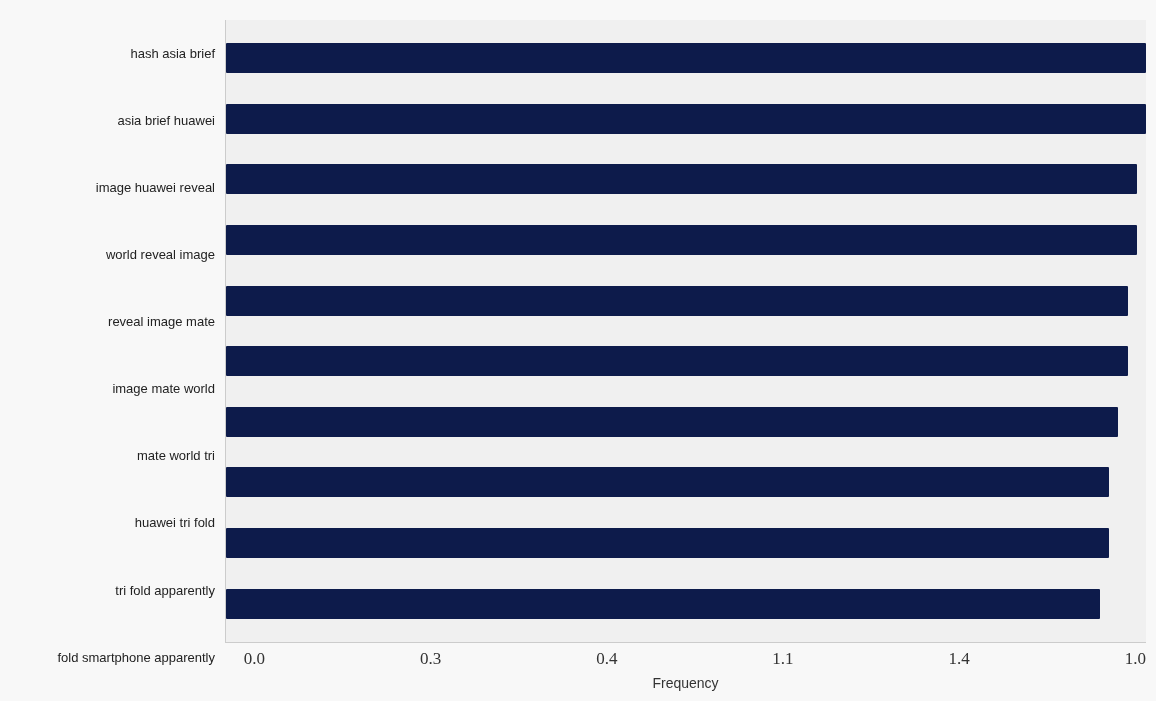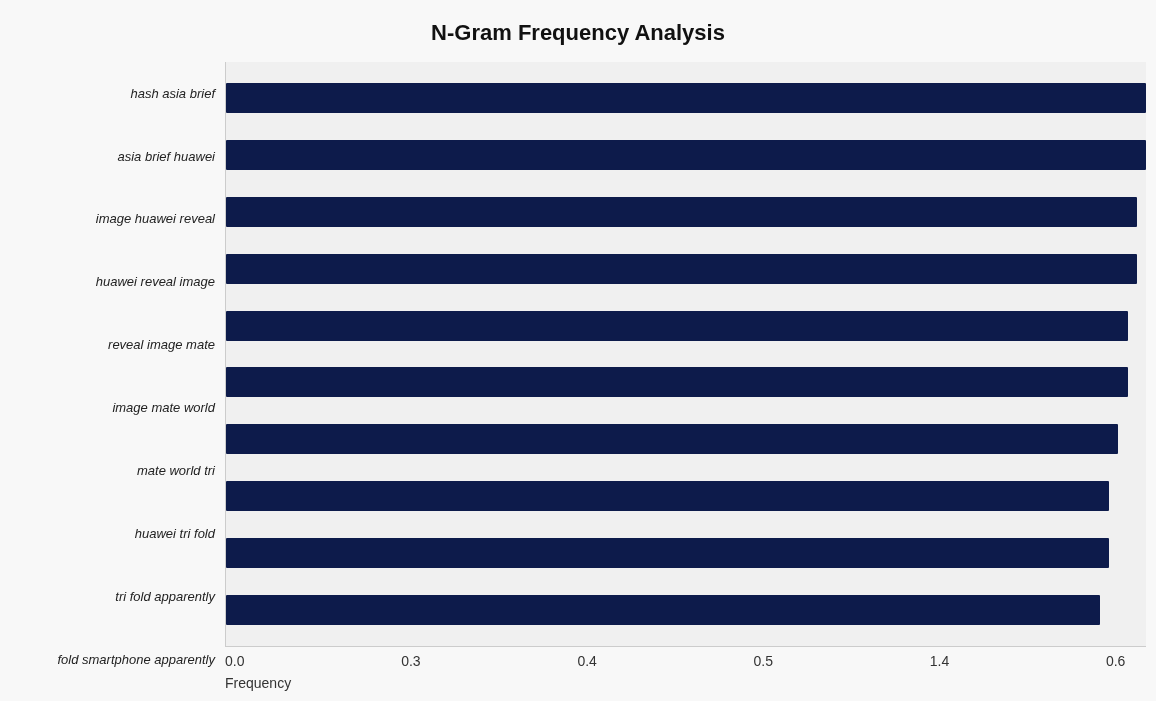--- a/index.html
+++ b/index.html
@@ -39,21 +39,20 @@
       align-items: flex-end;
       padding-right: 10px;
       width: 215px;
       flex-shrink: 0;
     }
     .y-label {
       font-size: 13px;
       color: #222;
       text-align: right;
       line-height: 1.2;
-      font-style: italic;
     }
     .bars-and-x {
       display: flex;
       flex-direction: column;
       flex: 1;
     }
     .bars-panel {
       background: #f0f0f0;
       flex: 1;
       display: flex;
@@ -75,43 +74,43 @@
       border-radius: 1px;
     }
     .x-axis {
       display: flex;
       flex-direction: row;
       justify-content: space-between;
       padding: 6px 0 2px 0;
       width: 100%;
     }
     .x-tick {
-      font-size: 14px;
+      font-size: 17px;
       color: #333;
-      text-align: left;
+      text-align: right;
       width: 40px;
+      font-family: Liberation Serif, serif;
     }
     .x-label {
-      text-align: left;
+      text-align: center;
       font-size: 14px;
       color: #333;
       margin-top: 4px;
     }
   </style>
 </head>
 <body>
 
 <div class="chart-container">
-  <div class="chart-title">N-Gram Frequency Analysis</div>
   <div class="chart-area">
     <div class="y-labels" id="y-labels-container">
         <div class="y-label">hash asia brief</div>
         <div class="y-label">asia brief huawei</div>
         <div class="y-label">image huawei reveal</div>
-        <div class="y-label">huawei reveal image</div>
+        <div class="y-label">world reveal image</div>
         <div class="y-label">reveal image mate</div>
         <div class="y-label">image mate world</div>
         <div class="y-label">mate world tri</div>
         <div class="y-label">huawei tri fold</div>
         <div class="y-label">tri fold apparently</div>
         <div class="y-label">fold smartphone apparently</div>
       </div>
     <div class="bars-and-x">
       <div class="bars-panel" id="bars-panel">
           <div class="bar-row">
@@ -142,20 +141,20 @@
             <div class="bar" style="width: 96%; background: rgb(13, 27, 75);"></div>
           </div>
           <div class="bar-row">
             <div class="bar" style="width: 95%; background: rgb(13, 27, 75);"></div>
           </div>
         </div>
       <div class="x-axis" id="x-axis-container">
           <div class="x-tick">0.0</div>
           <div class="x-tick">0.3</div>
           <div class="x-tick">0.4</div>
-          <div class="x-tick">0.5</div>
+          <div class="x-tick">1.1</div>
           <div class="x-tick">1.4</div>
-          <div class="x-tick">0.6</div>
+          <div class="x-tick">1.0</div>
         </div>
       <div class="x-label">Frequency</div>
     </div>
   </div>
 </div>
 
 </body></html>

